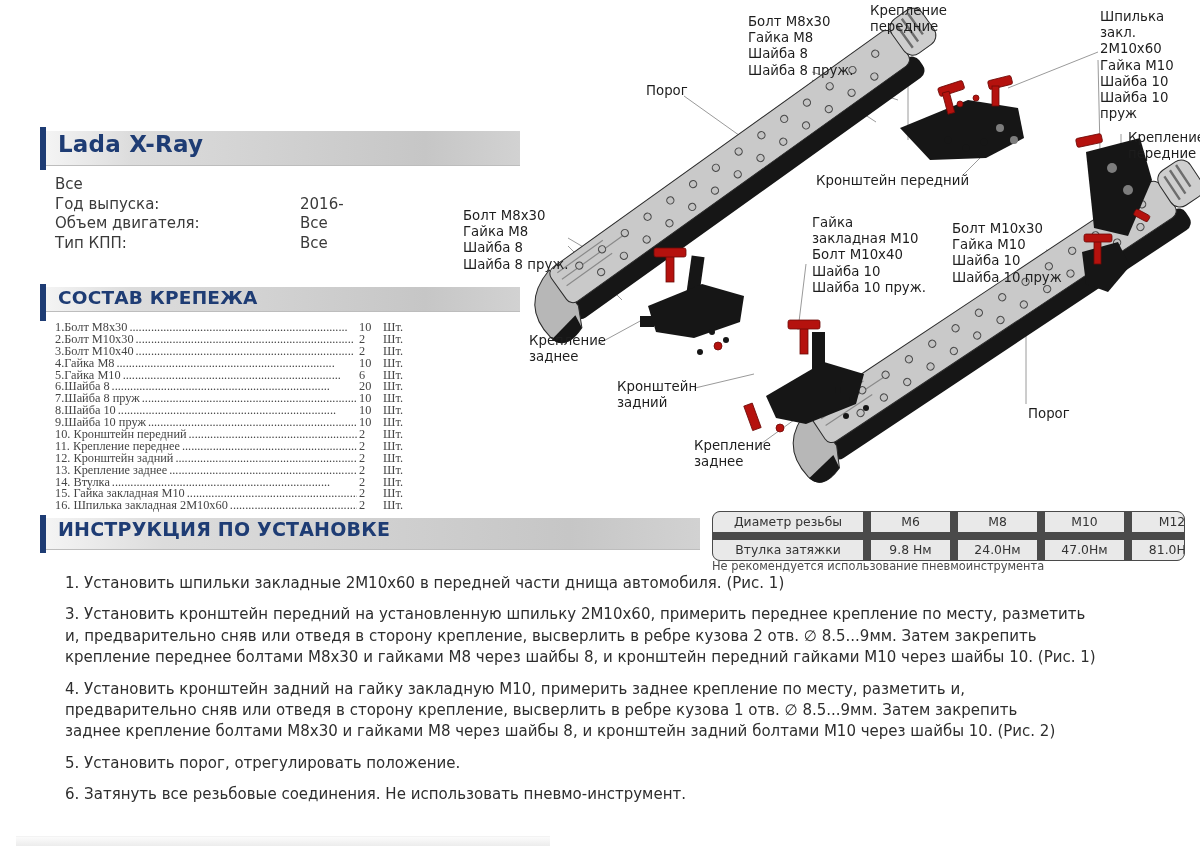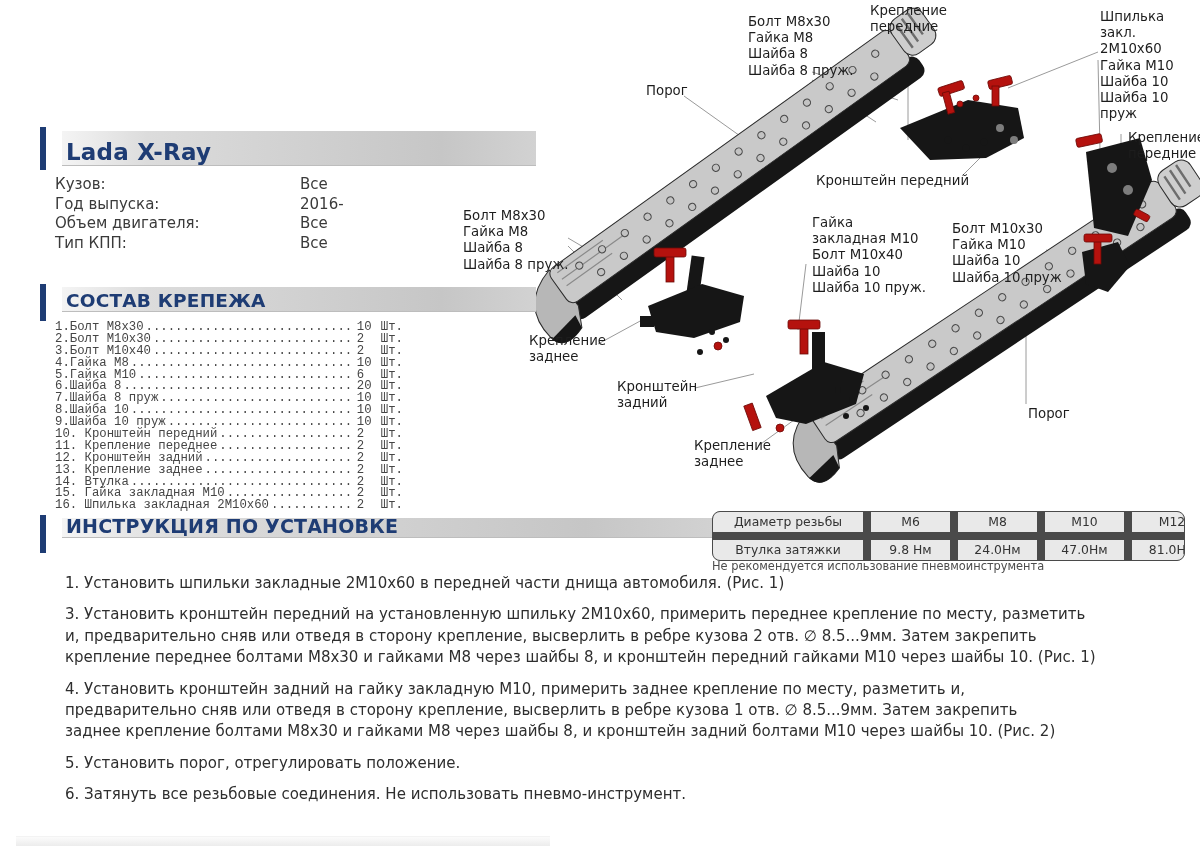--- a/index.html
+++ b/index.html
@@ -2,32 +2,32 @@
 <html><head>
 <meta charset="utf-8">
 <style>
   html,body{margin:0;padding:0}
   body{width:1200px;height:848px;background:#fff;position:relative;overflow:hidden;
        font-family:"DejaVu Sans","Liberation Sans",sans-serif;color:#2e2e2e}
   .abs{position:absolute}
 
   
   .accent{position:absolute;left:40px;width:6px;background:#1e3c74}
-  .bar{position:absolute;left:62px;background:linear-gradient(to right,#f4f4f4 0%,#dcdcdc 18%,#c6c6c6 80%,#d2d2d2 100%);
-       display:flex;align-items:flex-end;padding-left:4px;box-sizing:border-box;border-bottom:1px solid #bdbdbd}
+  .bar{position:absolute;left:46px;background:linear-gradient(to right,#f4f4f4 0%,#dcdcdc 18%,#c6c6c6 80%,#d2d2d2 100%);
+       display:flex;align-items:flex-start;padding-left:12px;box-sizing:border-box;border-bottom:1px solid #bdbdbd}
   .bar .t{color:#1e3c74;font-weight:bold;letter-spacing:.2px}
 
   
   .specs{position:absolute;left:55px;top:175px;font-size:15px;color:#3a3a3a}
   .srow{display:flex;line-height:19.6px;height:19.6px}
   .slabel{width:245px}
   .svalue{}
 
   
-  .hw{position:absolute;left:55px;top:322px;width:348px;font-family:Liberation Mono, monospace;
+  .hw{position:absolute;left:55px;top:322px;width:348px;font-family:Liberation Serif, serif;
       font-size:12.3px;color:#454545}
   .hw-row{display:flex;align-items:baseline;height:11.9px;line-height:11.9px;white-space:nowrap}
   .hw-dots{flex:1;overflow:hidden;margin:0 2px}
   .hw-dots::before{content:"......................................................................."}
   .hw-qty{width:24px;flex:none}
   .hw-unit{flex:none}
 
   
   .steps{position:absolute;left:55px;top:563px;width:1135px;font-size:15px;line-height:21.4px;color:#2e2e2e}
   .steps p{margin:10px;white-space:pre-line}
@@ -236,21 +236,20 @@
 заднее</div>
 <div class="dl" style="left:1028px;top:406px">Порог</div>
 
 <div class="accent" style="top:127px;height:43px"></div>
 <div class="bar" style="top:131px;width:474px;height:35px">
   <span class="t" style="font-size:23px">Lada X-Ray</span>
 </div>
 
 <div class="specs">
   <div class="srow">
-      <span class="slabel">Кузов:</span>
       <span class="svalue">Все</span>
     </div>
   <div class="srow">
       <span class="slabel">Год выпуска:</span>
       <span class="svalue">2016-</span>
     </div>
   <div class="srow">
       <span class="slabel">Объем двигателя:</span>
       <span class="svalue">Все</span>
     </div>
@@ -358,21 +357,21 @@
     </div>
   <div class="hw-row">
       <span>16. Шпилька закладная 2М10х60</span>
       <span class="hw-dots"></span>
       <span class="hw-qty">2</span>
       <span class="hw-unit">Шт.</span>
     </div>
 </div>
 
 <div class="accent" style="top:515px;height:38px"></div>
-<div class="bar" style="top:518px;width:654px;height:20px">
+<div class="bar" style="top:518px;width:654px;height:32px">
   <span class="t" style="font-size:19px">ИНСТРУКЦИЯ ПО УСТАНОВКЕ</span>
 </div>
 
 <div class="steps">
   <p>1. Установить шпильки закладные 2М10х60 в передней части днища автомобиля. (Рис. 1)</p>
   <p>3. Установить кронштейн передний на установленную шпильку 2М10х60, примерить переднее крепление по месту, разметить
 и, предварительно сняв или отведя в сторону крепление, высверлить в ребре кузова 2 отв.  ∅ 8.5...9мм. Затем закрепить
 крепление переднее болтами М8х30 и гайками М8 через шайбы 8, и кронштейн передний гайками М10 через шайбы 10. (Рис. 1)</p>
   <p>4. Установить кронштейн задний на гайку закладную М10, примерить заднее крепление по месту, разметить и,
 предварительно сняв или отведя в сторону крепление, высверлить в ребре кузова 1 отв.  ∅ 8.5...9мм. Затем закрепить

